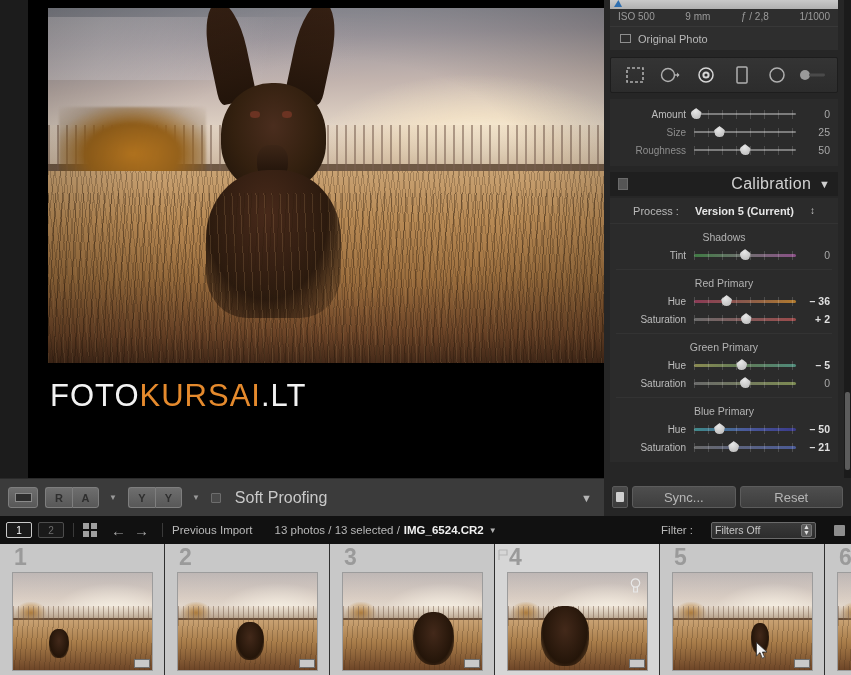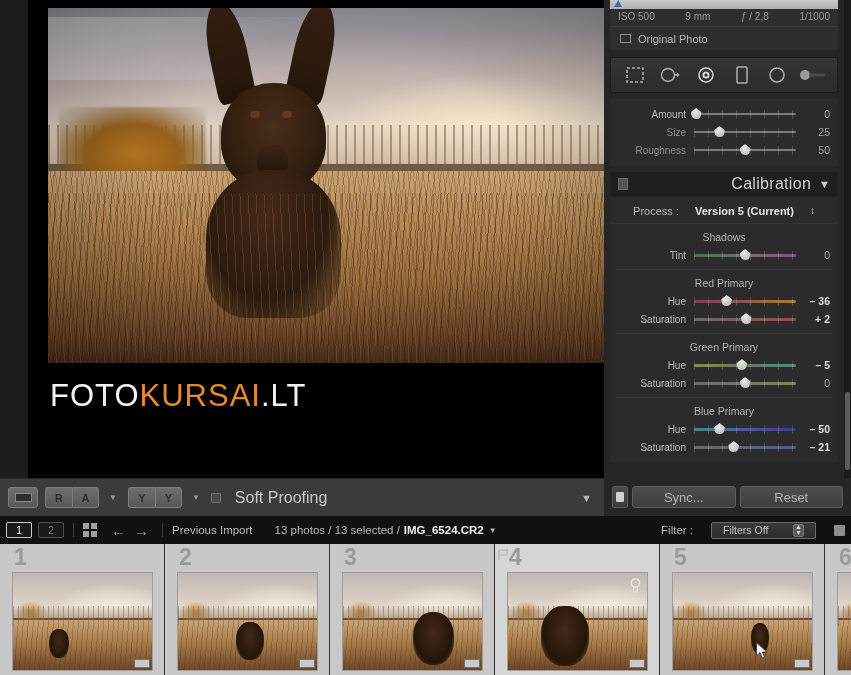--- a/index.html
+++ b/index.html
@@ -297,21 +297,21 @@
   .fs-grid i { background:#a0a0a0; display:block; }
   .fs-arrow { color:#a8a8a8; font-size:15px; margin: 0 4px; line-height:1; }
   .fs-text { color:#b9b9b9; font-size:11.5px; }
   .fs-text.b { color:#f0f0f0; font-weight:bold; }
   .fs-caret { color:#b0b0b0; font-size:8px; margin-left:5px; }
   #fs-left { display:flex; align-items:center; }
   #fs-right { margin-left:auto; display:flex; align-items:center; gap:18px; }
   #filter-select {
     width:105px; height:17px; border:1px solid #6a6a6a; border-radius:2px;
     background: linear-gradient(180deg,#3a3a3a,#2c2c2c);
-    display:flex; align-items:center; padding: 0 11px;
+    display:flex; align-items:center; padding: 0 3px;
     color:#c5c5c5; font-size:10.5px;
   }
   #filter-stepper {
     margin-left:auto; width:11px; height:13px; background:#5a5a5a; border:1px solid #777;
     border-radius:2px; color:#ddd; font-size:7px;
     display:flex; flex-direction:column; align-items:center; justify-content:center; line-height:6px;
   }
   #filter-flag { width:11px; height:11px; background:#8d8d8d; border-radius:1px; }
 
   

